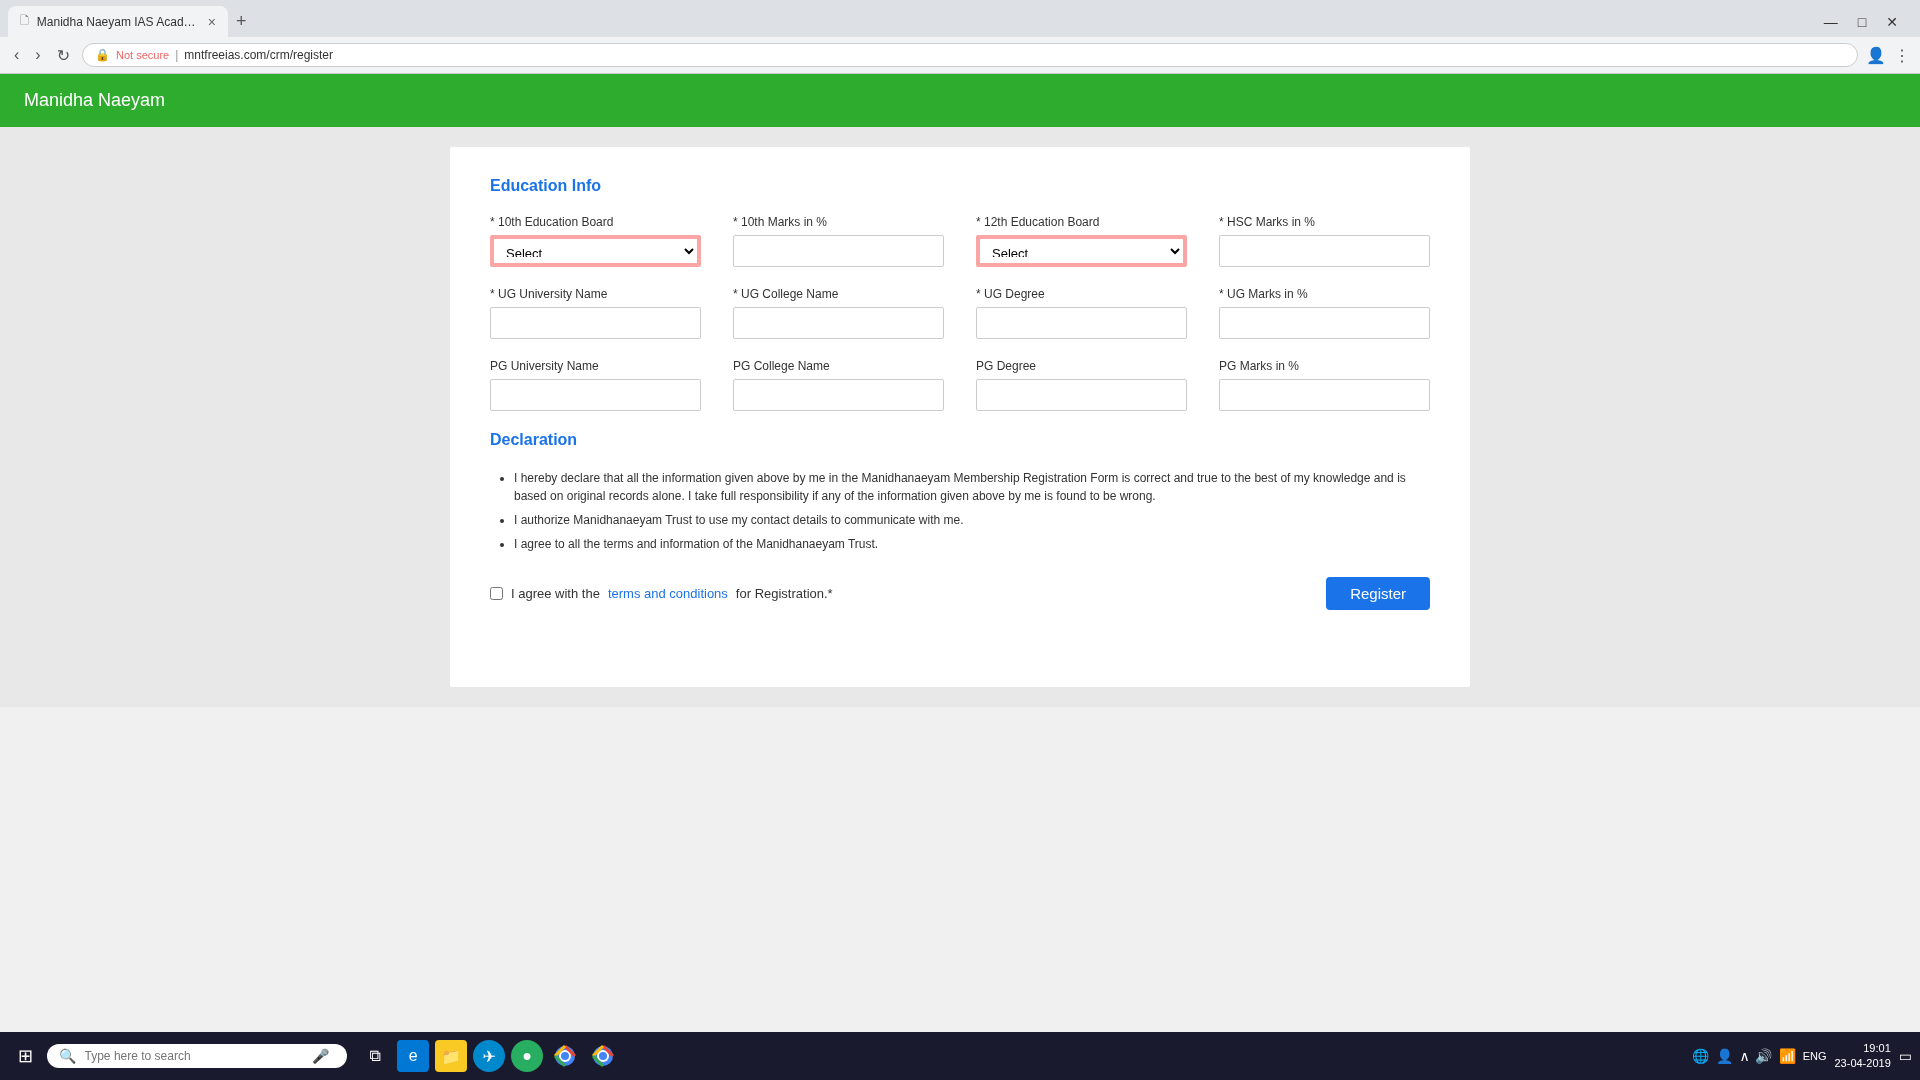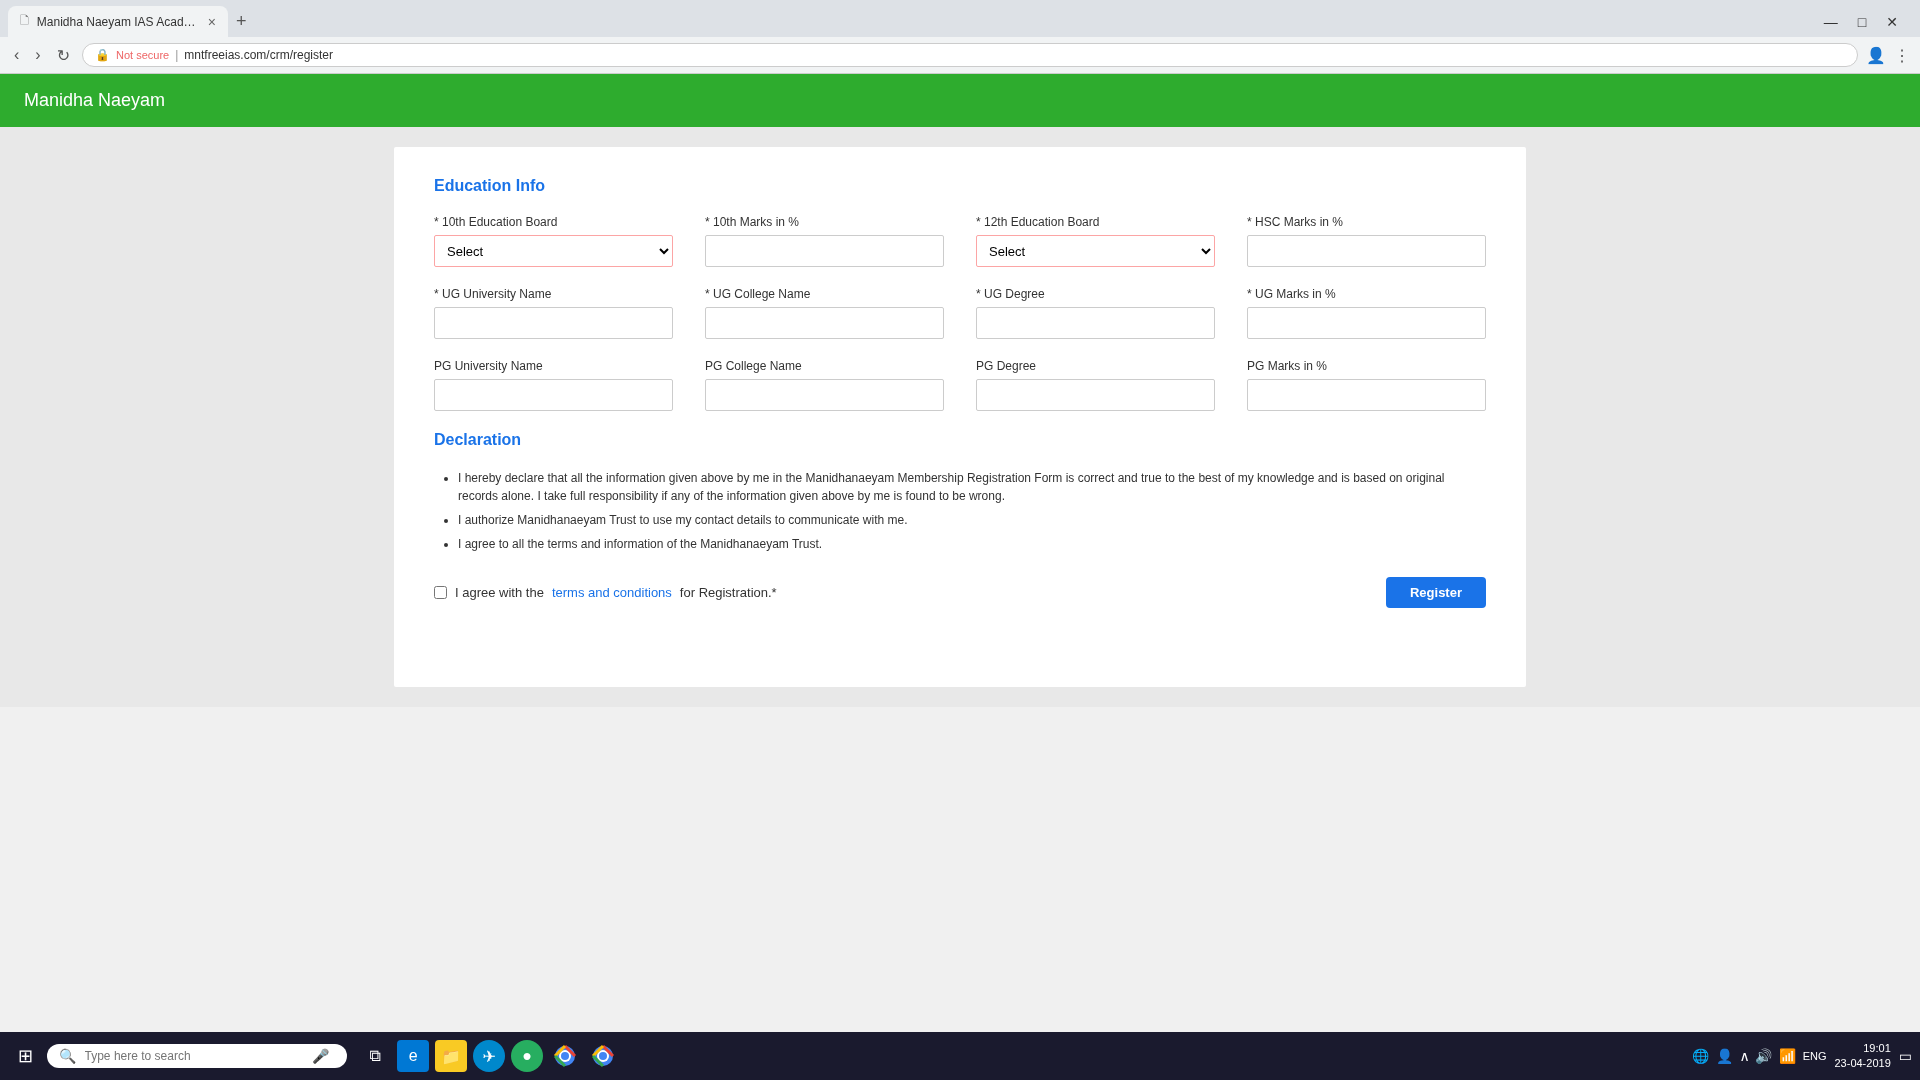--- a/index.html
+++ b/index.html
@@ -71,21 +71,21 @@
     .page-content {
       background: #e8e8e8;
       min-height: 580px;
       padding: 20px;
       display: flex;
       justify-content: center;
     }
 
     .form-card {
       background: white;
-      width: 1132px;
+      width: 1020px;
       padding: 30px 40px;
       border-radius: 2px;
     }
 
     .section-title {
       color: #1a73e8;
       font-size: 16px;
       font-weight: bold;
       margin-bottom: 20px;
     }
@@ -113,21 +113,21 @@
       border: 1px solid #ccc;
       border-radius: 2px;
       padding: 6px 8px;
       font-size: 13px;
       height: 32px;
       outline: none;
       width: 100%;
     }
 
     .form-select {
-      border: 1px solid #fca5a5;
+      border: 4px solid #fca5a5;
       border-radius: 2px;
       padding: 6px 8px;
       font-size: 13px;
       height: 32px;
       outline: none;
       width: 100%;
       background: white;
       appearance: auto;
     }
 
@@ -166,23 +166,23 @@
       color: #1a73e8;
       text-decoration: none;
     }
 
     .register-btn {
       background: #1a73e8;
       color: white;
       border: none;
       padding: 8px 24px;
       border-radius: 4px;
-      font-size: 13px;
+      font-size: 15px;
       cursor: pointer;
-      font-weight: 700;
+      font-weight: 400;
     }
 
     
     .taskbar {
       position: fixed;
       bottom: 0;
       left: 0;
       right: 0;
       height: 48px;
       background: #1a1a2e;

